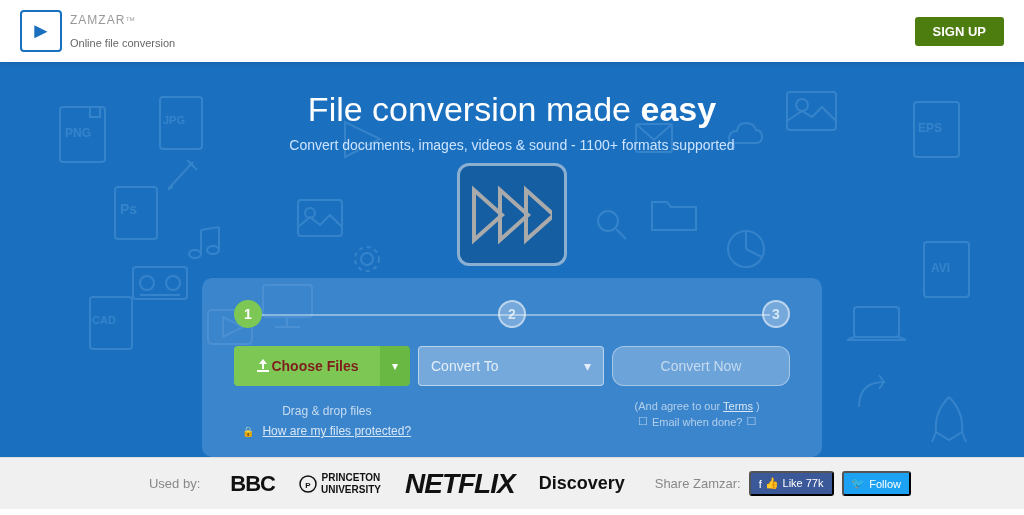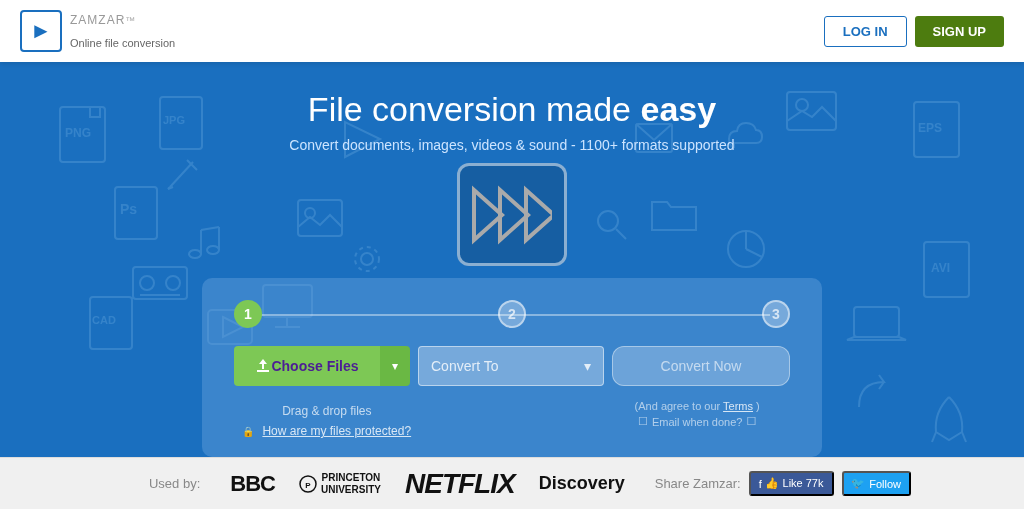--- a/index.html
+++ b/index.html
@@ -177,21 +177,21 @@
 
     
     .choose-files-group {
       display: flex;
       height: 40px;
       flex: 1.1;
     }
     .btn-choose {
       flex: 1;
       background: #7dc855;
-      color: #4c1d95;
+      color: #7f1d1d;
       border: none;
       font-size: 14px;
       font-weight: bold;
       cursor: pointer;
       border-radius: 4px 0 0 4px;
       display: flex;
       align-items: center;
       justify-content: center;
     }
     .btn-choose-arrow {
@@ -362,21 +362,20 @@
     <div class="logo-text">
       <span class="logo-name">
         <span>ZAMZAR</span><span style="font-size:10px;color:#aaa;vertical-align:super;">™</span>
       </span>
       <span class="logo-sub">Online file conversion</span>
     </div>
   </div>
 
 
   <div class="header-buttons">
-    <button class="btn-login">LOG IN</button>
     <button class="btn-signup">SIGN UP</button>
   </div>
 </div>
 
 <div class="main-area">
 
   <div class="bg-icons">
 
     <svg class="file-icon-sketch" style="left:55px;top:40px;width:65px;height:75px;" viewBox="0 0 65 75" fill="none" stroke="#7bb8e8" stroke-width="2">
       <rect x="5" y="5" width="45" height="55" rx="3"></rect>

